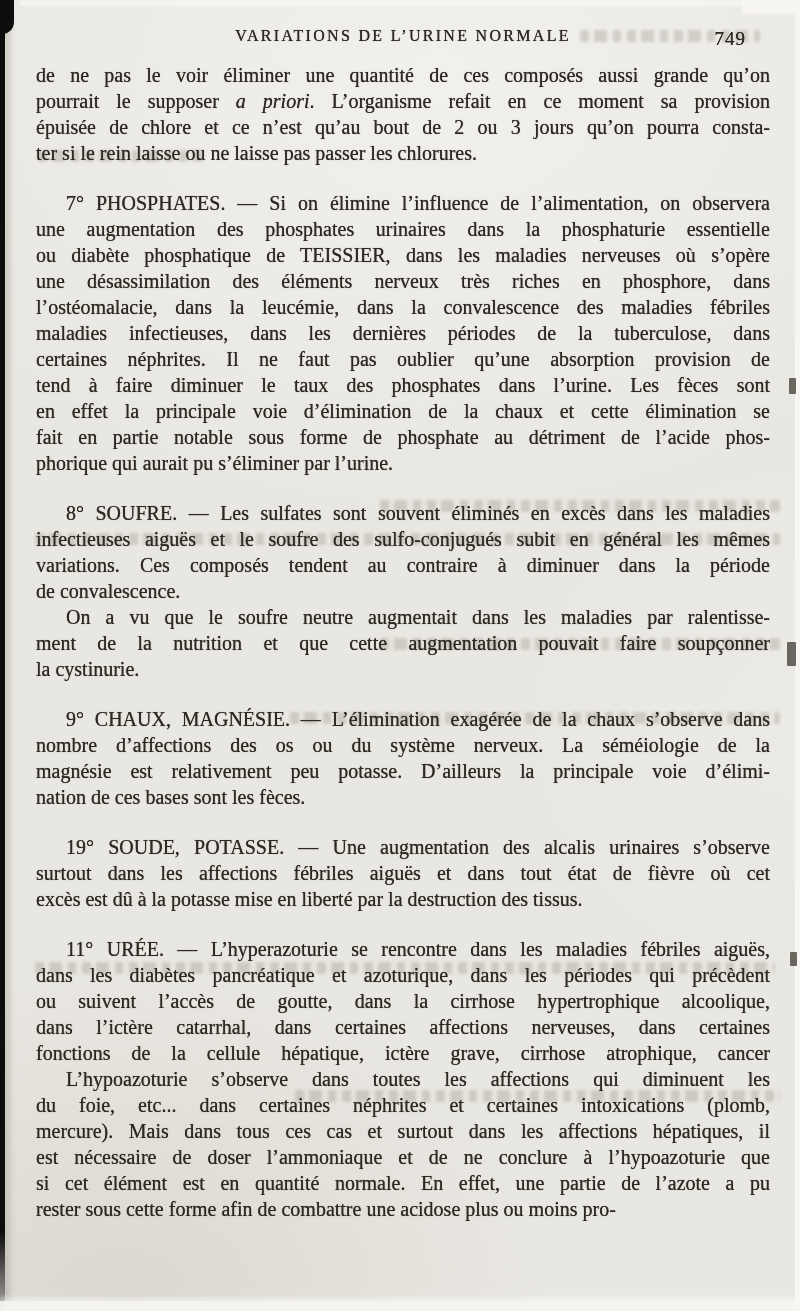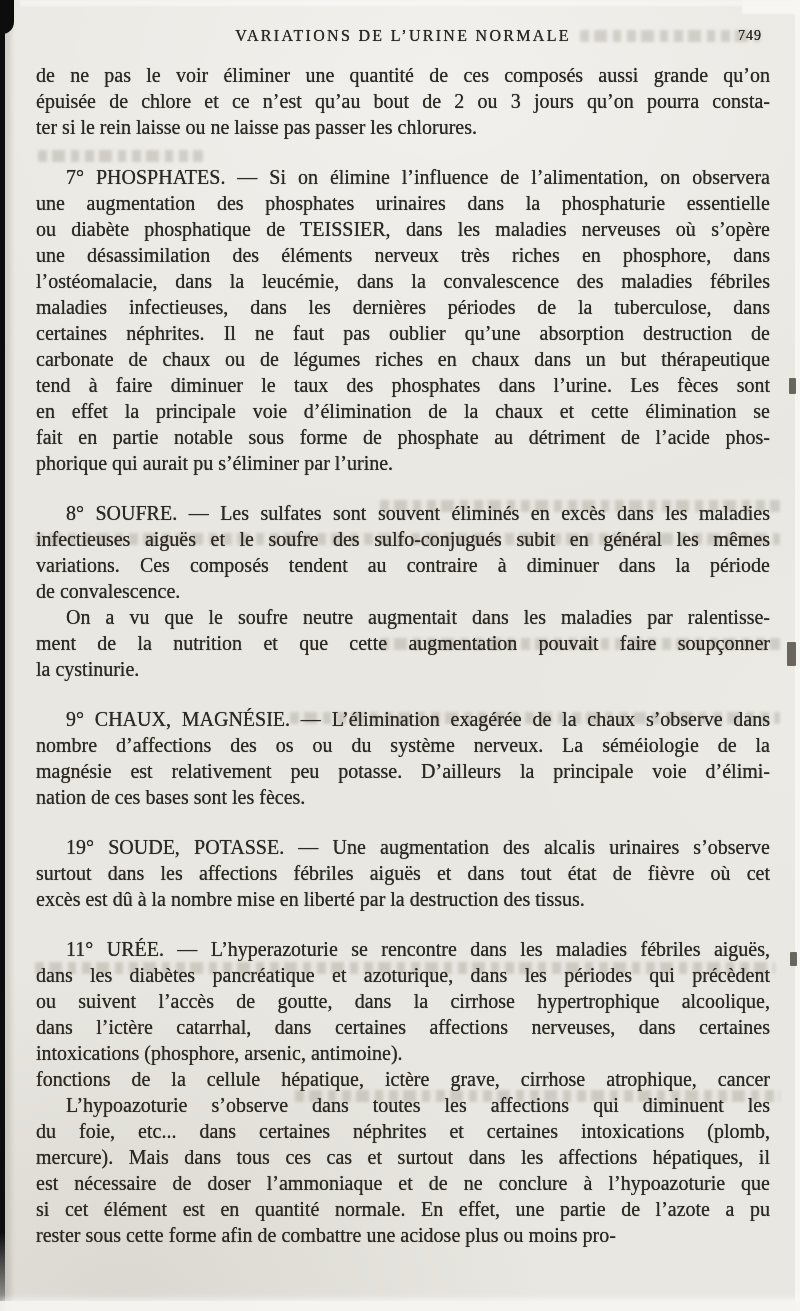--- a/index.html
+++ b/index.html
@@ -84,22 +84,22 @@
     height: 24px; z-index: 2;
   }
   .head-title {
     text-align: center;
     font-size: 16px; letter-spacing: 2.3px;
     color: var(--ink);
     text-shadow: 0 0 .7px currentColor;
     white-space: nowrap;
   }
   .page-number {
-    position: absolute; right: 8px; top: 1px;
-    font-size: 14px; letter-spacing: 1px;
+    position: absolute; right: 24px; top: 1px;
+    font-size: 19px; letter-spacing: 1px;
     text-shadow: 0 0 .6px currentColor;
   }
 
   
   .page-body {
     position: absolute; top: 62px; left: 36px; width: 734px;
     font-size: 20px; line-height: 26px;
     text-shadow: 0 0 .7px rgba(44,40,34,.85);
     z-index: 2;
   }
@@ -136,32 +136,32 @@
   <div class="speck" style="left:790px; top:952px; width:7px; height:14px;"></div>
 
   <header class="running-head">
     <div class="head-title">VARIATIONS DE L’URINE NORMALE</div>
     <div class="page-number">749</div>
   </header>
 
   <main class="page-body">
       <div class="block">
         <div class="line">de ne pas le voir éliminer une quantité de ces composés aussi grande qu’on</div>
+        <div class="line">pourrait le supposer <i>a priori</i>. L’organisme refait en ce moment sa provision</div>
         <div class="line">épuisée de chlore et ce n’est qu’au bout de 2 ou 3 jours qu’on pourra consta-</div>
         <div class="line last">ter si le rein laisse ou ne laisse pas passer les chlorures.</div>
       </div>
       <div class="block gap">
         <div class="line indent">7° PHOSPHATES. — Si on élimine l’influence de l’alimentation, on observera</div>
         <div class="line">une augmentation des phosphates urinaires dans la phosphaturie essentielle</div>
         <div class="line">ou diabète phosphatique de TEISSIER, dans les maladies nerveuses où s’opère</div>
         <div class="line">une désassimilation des éléments nerveux très riches en phosphore, dans</div>
         <div class="line">l’ostéomalacie, dans la leucémie, dans la convalescence des maladies fébriles</div>
         <div class="line">maladies infectieuses, dans les dernières périodes de la tuberculose, dans</div>
-        <div class="line">certaines néphrites. Il ne faut pas oublier qu’une absorption destruction de</div>
-        <div class="line">carbonate de chaux ou de légumes riches en chaux dans un but thérapeutique</div>
+        <div class="line">certaines néphrites. Il ne faut pas oublier qu’une absorption provision de</div>
         <div class="line">tend à faire diminuer le taux des phosphates dans l’urine. Les fèces sont</div>
         <div class="line">en effet la principale voie d’élimination de la chaux et cette élimination se</div>
         <div class="line">fait en partie notable sous forme de phosphate au détriment de l’acide phos-</div>
         <div class="line last">phorique qui aurait pu s’éliminer par l’urine.</div>
       </div>
       <div class="block gap">
         <div class="line indent">8° SOUFRE. — Les sulfates sont souvent éliminés en excès dans les maladies</div>
         <div class="line">infectieuses aiguës et le soufre des sulfo-conjugués subit en général les mêmes</div>
         <div class="line">variations. Ces composés tendent au contraire à diminuer dans la période</div>
         <div class="line last">de convalescence.</div>
@@ -173,28 +173,27 @@
       </div>
       <div class="block gap">
         <div class="line indent">9° CHAUX, MAGNÉSIE. — L’élimination exagérée de la chaux s’observe dans</div>
         <div class="line">nombre d’affections des os ou du système nerveux. La séméiologie de la</div>
         <div class="line">magnésie est relativement peu potasse. D’ailleurs la principale voie d’élimi-</div>
         <div class="line last">nation de ces bases sont les fèces.</div>
       </div>
       <div class="block gap">
         <div class="line indent">19° SOUDE, POTASSE. — Une augmentation des alcalis urinaires s’observe</div>
         <div class="line">surtout dans les affections fébriles aiguës et dans tout état de fièvre où cet</div>
-        <div class="line last">excès est dû à la nombre mise en liberté par la destruction des tissus.</div>
+        <div class="line last">excès est dû à la potasse mise en liberté par la destruction des tissus.</div>
       </div>
       <div class="block gap">
         <div class="line indent">11° URÉE. — L’hyperazoturie se rencontre dans les maladies fébriles aiguës,</div>
         <div class="line">dans les diabètes pancréatique et azoturique, dans les périodes qui précèdent</div>
         <div class="line">ou suivent l’accès de goutte, dans la cirrhose hypertrophique alcoolique,</div>
         <div class="line">dans l’ictère catarrhal, dans certaines affections nerveuses, dans certaines</div>
-        <div class="line last">intoxications (phosphore, arsenic, antimoine).</div>
       </div>
       <div class="block">
         <div class="line">fonctions de la cellule hépatique, ictère grave, cirrhose atrophique, cancer</div>
         <div class="line indent">L’hypoazoturie s’observe dans toutes les affections qui diminuent les</div>
         <div class="line">du foie, etc... dans certaines néphrites et certaines intoxications (plomb,</div>
         <div class="line">mercure). Mais dans tous ces cas et surtout dans les affections hépatiques, il</div>
         <div class="line">est nécessaire de doser l’ammoniaque et de ne conclure à l’hypoazoturie que</div>
         <div class="line">si cet élément est en quantité normale. En effet, une partie de l’azote a pu</div>
         <div class="line last">rester sous cette forme afin de combattre une acidose plus ou moins pro-</div>
       </div>

